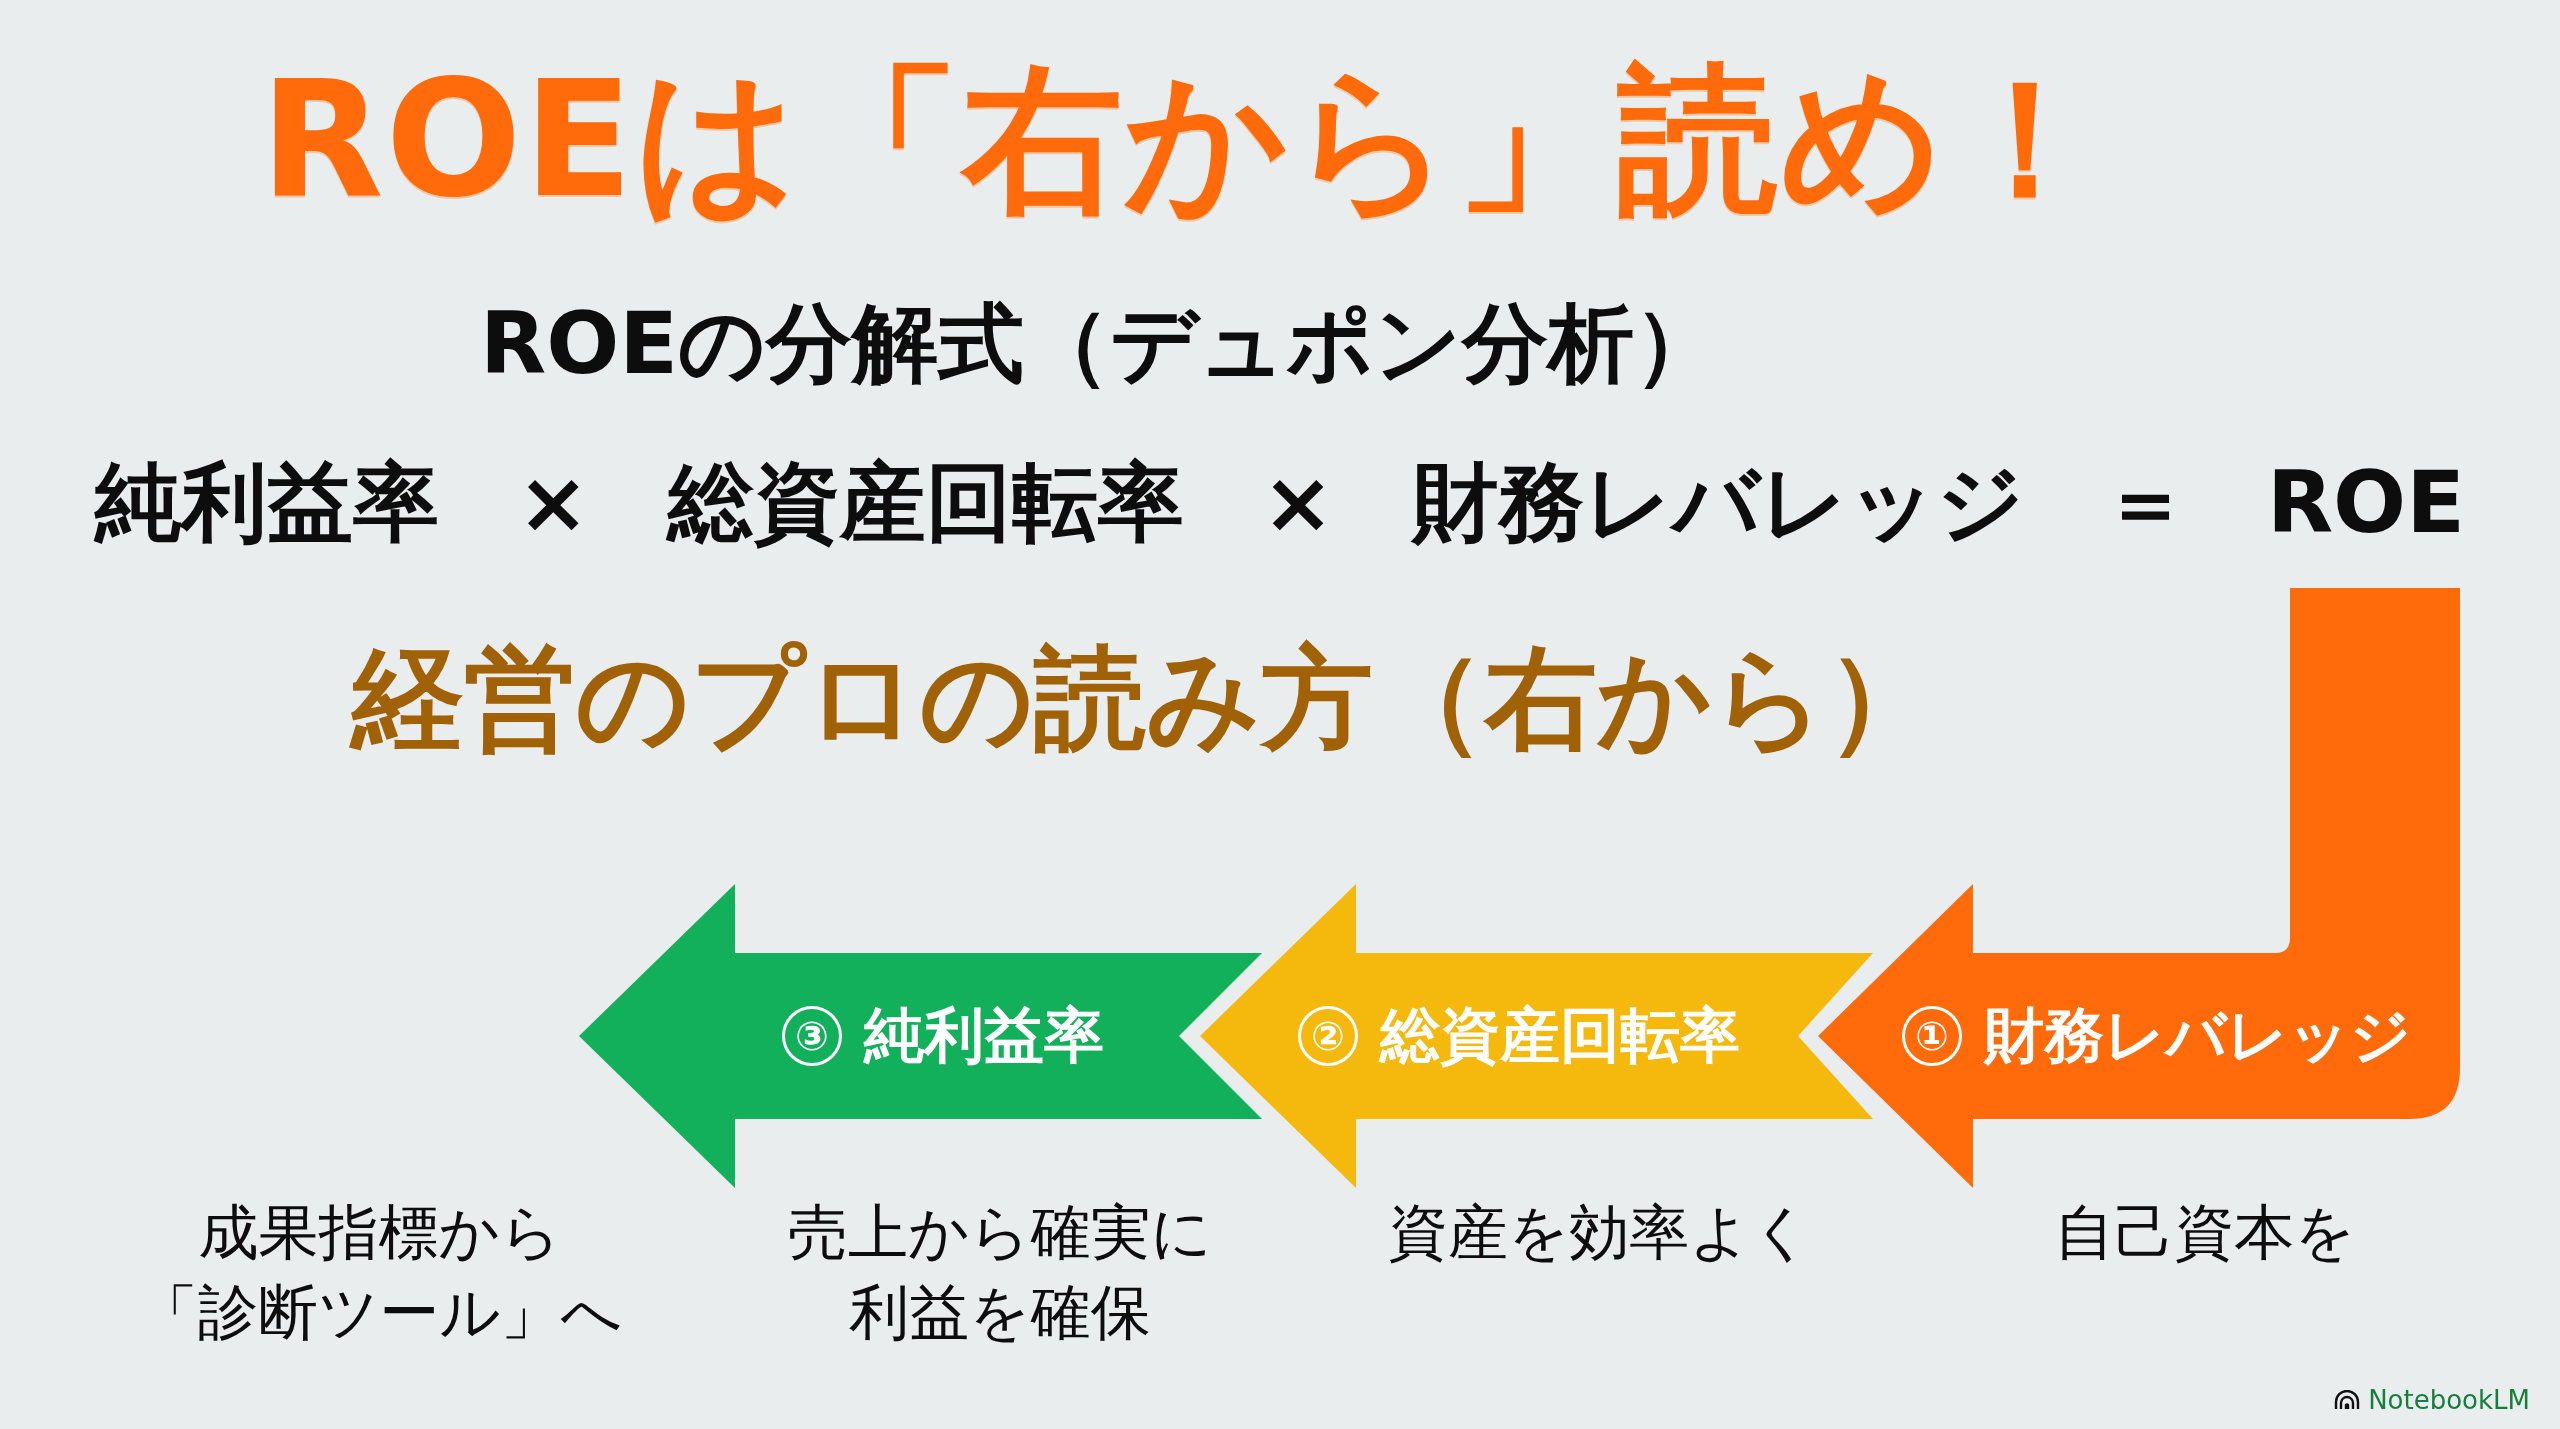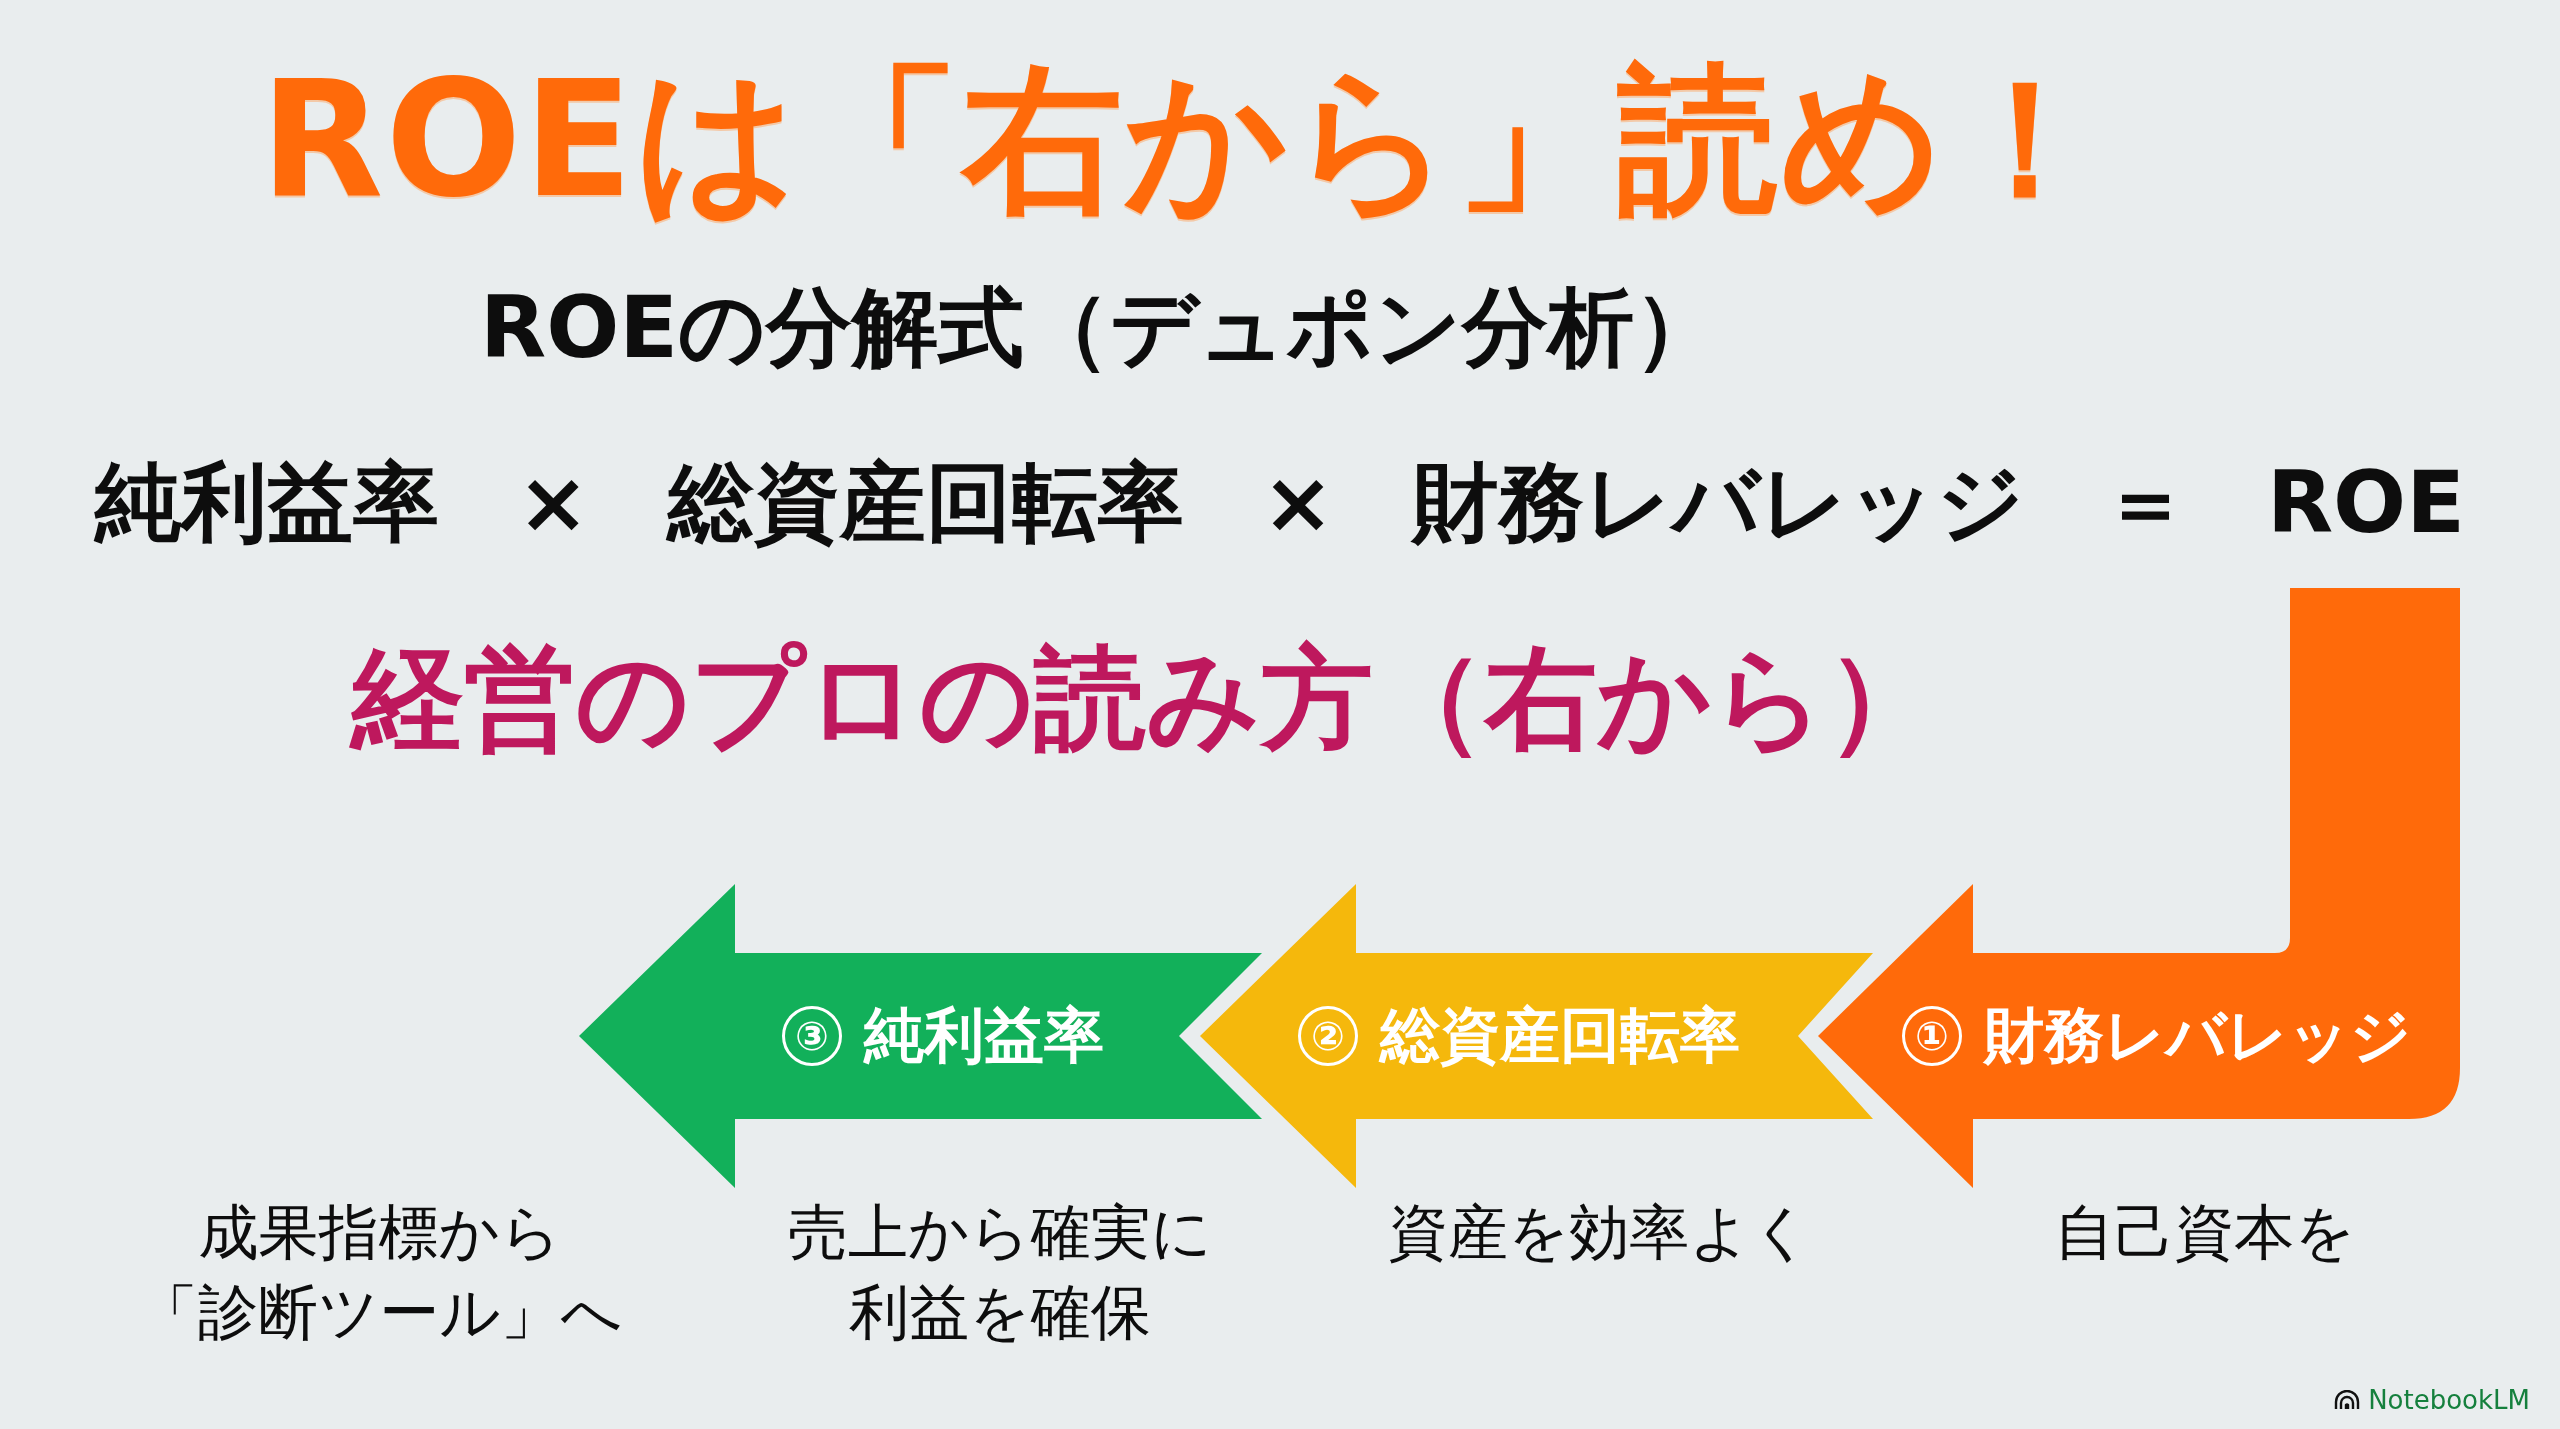--- a/index.html
+++ b/index.html
@@ -11,32 +11,32 @@
   }
   .abs { position: absolute; }
   .center-text { text-align: center; white-space: nowrap; }
   .title {
     left: 0; width: 2368px; top: 40px;
     font-size: 160px; font-weight: bold; color: #ff6a0a;
     letter-spacing: 2px; line-height: 200px;
     text-shadow: 0 2px 0 #f3c9a8;
   }
   .subtitle {
-    left: 0; width: 2200px; top: 272px;
+    left: 0; width: 2200px; top: 288px;
     font-size: 86px; font-weight: bold; line-height: 110px;
   }
   .formula {
     left: 95px; width: 2370px; top: 442px;
     font-size: 86px; font-weight: bold; line-height: 120px;
     display: flex; justify-content: space-between; align-items: center;
   }
   .formula span { white-space: nowrap; }
   .howto {
     left: 0; width: 2560px; top: 628px;
-    font-size: 112px; font-weight: bold; color: #be185d; line-height: 140px;
+    font-size: 112px; font-weight: bold; color: #a16207; line-height: 140px;
     text-indent: -270px;
   }
   svg.arrows { position: absolute; left: 0; top: 0; }
   .arrow-label {
     position: absolute; display: flex; align-items: center;
     color: #ffffff; font-weight: bold; font-size: 60px; white-space: nowrap;
     height: 80px;
   }
   .num-badge {
     width: 60px; height: 60px; border-radius: 50%;

